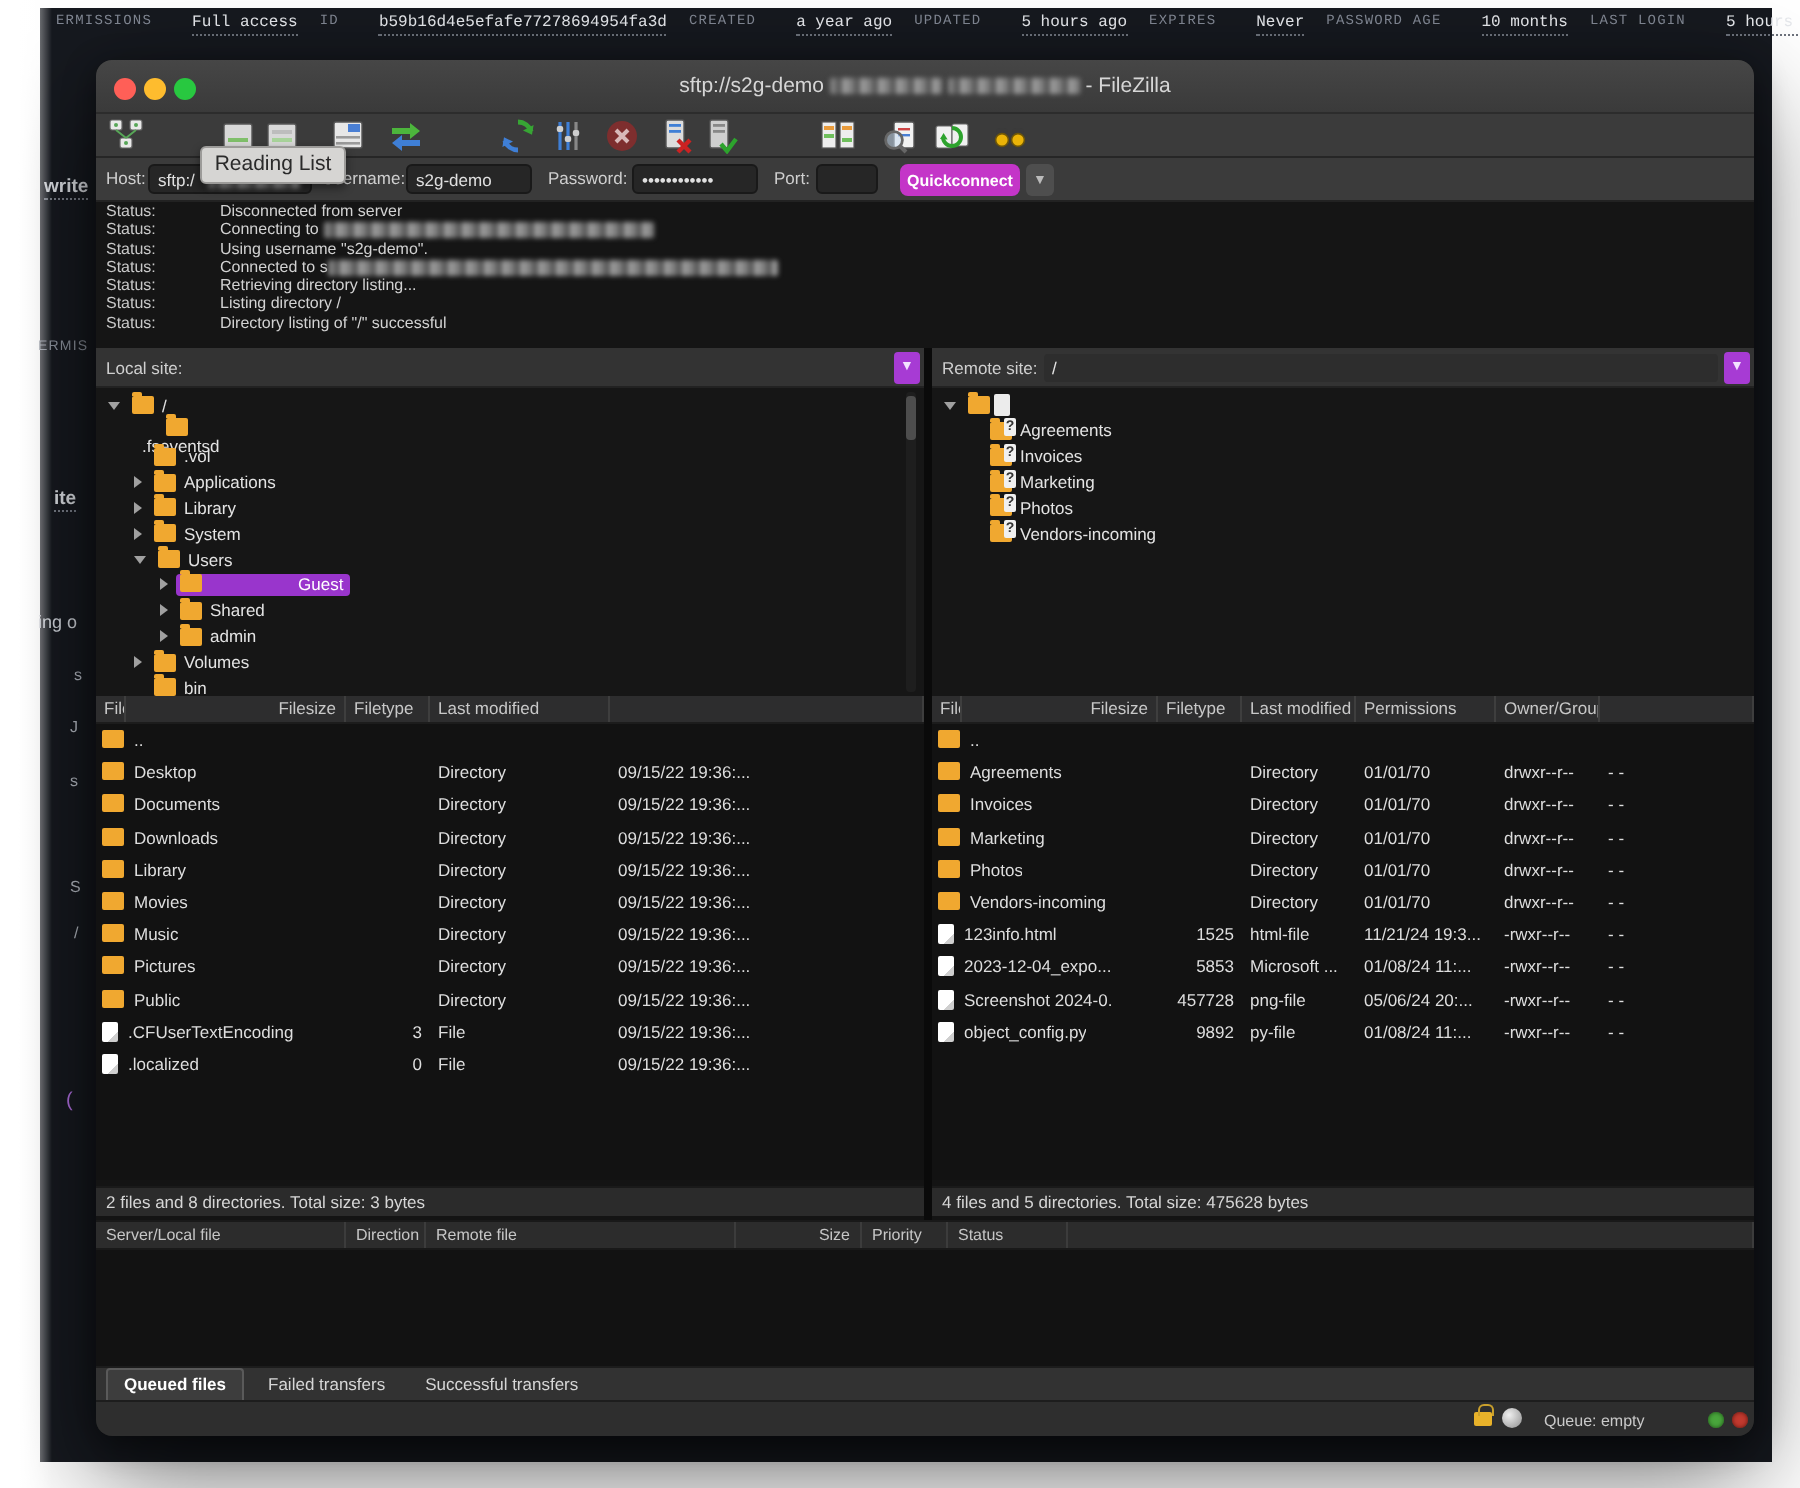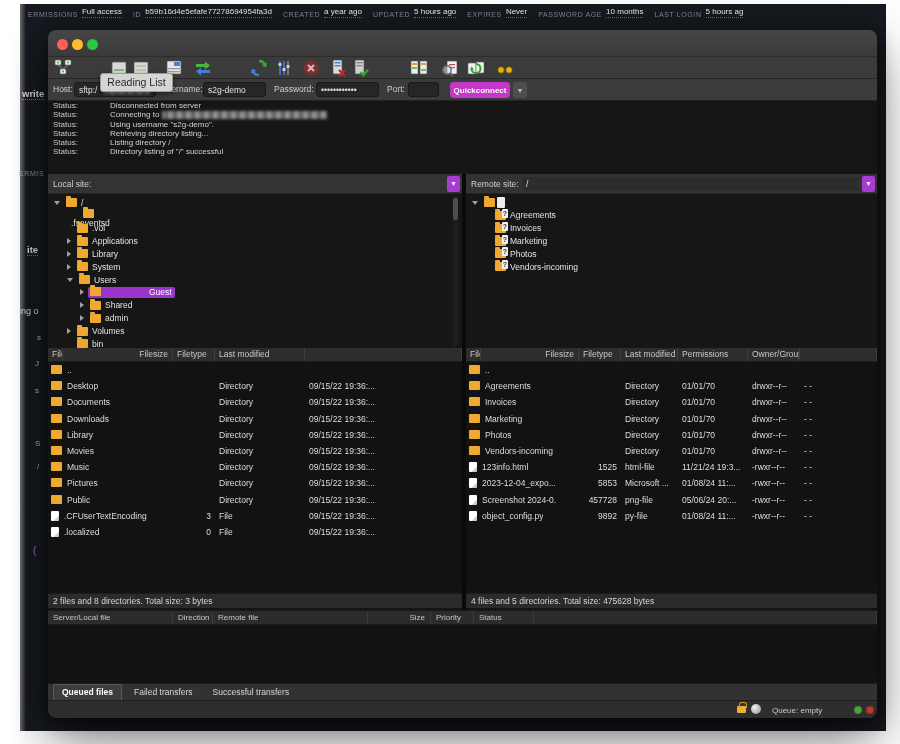--- a/index.html
+++ b/index.html
@@ -5,21 +5,21 @@
   * { margin:0; padding:0; box-sizing:border-box; }
   html,body { width:900px; height:744px; background:#ffffff; overflow:hidden;
               font-family:"Liberation Sans", sans-serif; }
   #canvas { position:relative; width:900px; height:744px; background:#fff; }
 
   
   #page-dark { position:absolute; left:20px; top:4px; width:866px; height:727px;
                background:#16191f; }
   #account-bar { position:absolute; left:8px; top:1px; width:880px; height:15px;
                  display:flex; align-items:center; gap:11px; overflow:hidden; white-space:nowrap; }
-  .acct-item { display:flex; align-items:flex-end; gap:4px; }
+  .acct-item { display:flex; align-items:flex-start; gap:20px;font-family:Liberation Mono, monospace; }
   .acct-label { font-size:7px; letter-spacing:.6px; color:#828894; }
   .acct-value { font-size:8px; color:#e6e8ec; border-bottom:1px dotted #6d727c; padding-bottom:1px; }
   .frag { position:absolute; color:#d9dce1; }
   .frag-link { font-size:9.5px; font-weight:bold; border-bottom:1px dotted #767b85; }
   .frag-cap  { font-size:7px; letter-spacing:.6px; color:#8a909b; }
   .frag-text { font-size:9px; color:#cfd3da; }
   .frag-small{ font-size:8px; color:#b9bec7; }
   .frag-purple{ font-size:10px; color:#b06fe0; }
   #left-fade { position:absolute; left:0; top:0; width:26px; height:744px;
                background:linear-gradient(90deg,#ffffff 35%,rgba(255,255,255,0)); z-index:5; }
@@ -201,20 +201,26 @@
       <span class="frag frag-small" style="left: 37px; top: 462px;">/</span>
       <span class="frag frag-purple" style="left: 33px; top: 545px;">(</span>
     </div>
 
   <div id="fz">
 
     <div id="titlebar">
       <span class="tl" id="tl-close"></span>
       <span class="tl" id="tl-min"></span>
       <span class="tl" id="tl-zoom"></span>
+      <div id="title-text">
+        <span>sftp://s2g-demo</span>
+        <span class="redact" style="width:56px"></span>
+        <span class="redact" style="width:66px"></span>
+        <span>- FileZilla</span>
+      </div>
     </div>
 
     <div id="toolbar">
       <span class="tb-icon" style="left:6px">
         <svg viewBox="0 0 18 18">
             <rect x="1" y="1" width="6" height="5" rx="1" fill="#e9e9e9" stroke="#666" stroke-width=".6"></rect>
             <rect x="11" y="1" width="6" height="5" rx="1" fill="#e9e9e9" stroke="#666" stroke-width=".6"></rect>
             <rect x="6" y="10" width="6" height="5" rx="1" fill="#e9e9e9" stroke="#666" stroke-width=".6"></rect>
             <path d="M4 6 L9 10 M14 6 L9 10" stroke="#57a657" stroke-width="1"></path>
             <circle cx="4" cy="3.5" r="1" fill="#57a657"></circle>
@@ -338,20 +344,21 @@
       <span class="cb-label" style="left:339px">Port:</span>
       <input class="cb-field" style="left: 360px; width: 31px;" value="">
       <button id="quickconnect-btn">Quickconnect</button>
       <button id="quickconnect-dd">▼</button>
     </div>
 
     <div id="log">
         <div class="log-line"><span class="log-label">Status:</span><span class="log-msg">Disconnected from server</span></div>
         <div class="log-line"><span class="log-label">Status:</span><span class="log-msg">Connecting to </span><span class="redact" style="width: 165px;"></span></div>
         <div class="log-line"><span class="log-label">Status:</span><span class="log-msg">Using username "s2g-demo".</span></div>
+        <div class="log-line"><span class="log-label">Status:</span><span class="log-msg">Connected to s</span><span class="redact" style="width: 225px;"></span></div>
         <div class="log-line"><span class="log-label">Status:</span><span class="log-msg">Retrieving directory listing...</span></div>
         <div class="log-line"><span class="log-label">Status:</span><span class="log-msg">Listing directory /</span></div>
         <div class="log-line"><span class="log-label">Status:</span><span class="log-msg">Directory listing of "/" successful</span></div>
       </div>
 
     <div class="sitebar" id="sitebar-local">
       <span class="site-label">Local site:</span>
       <button class="site-dd" style="left:399px">▼</button>
     </div>
     <div class="sitebar" id="sitebar-remote">

